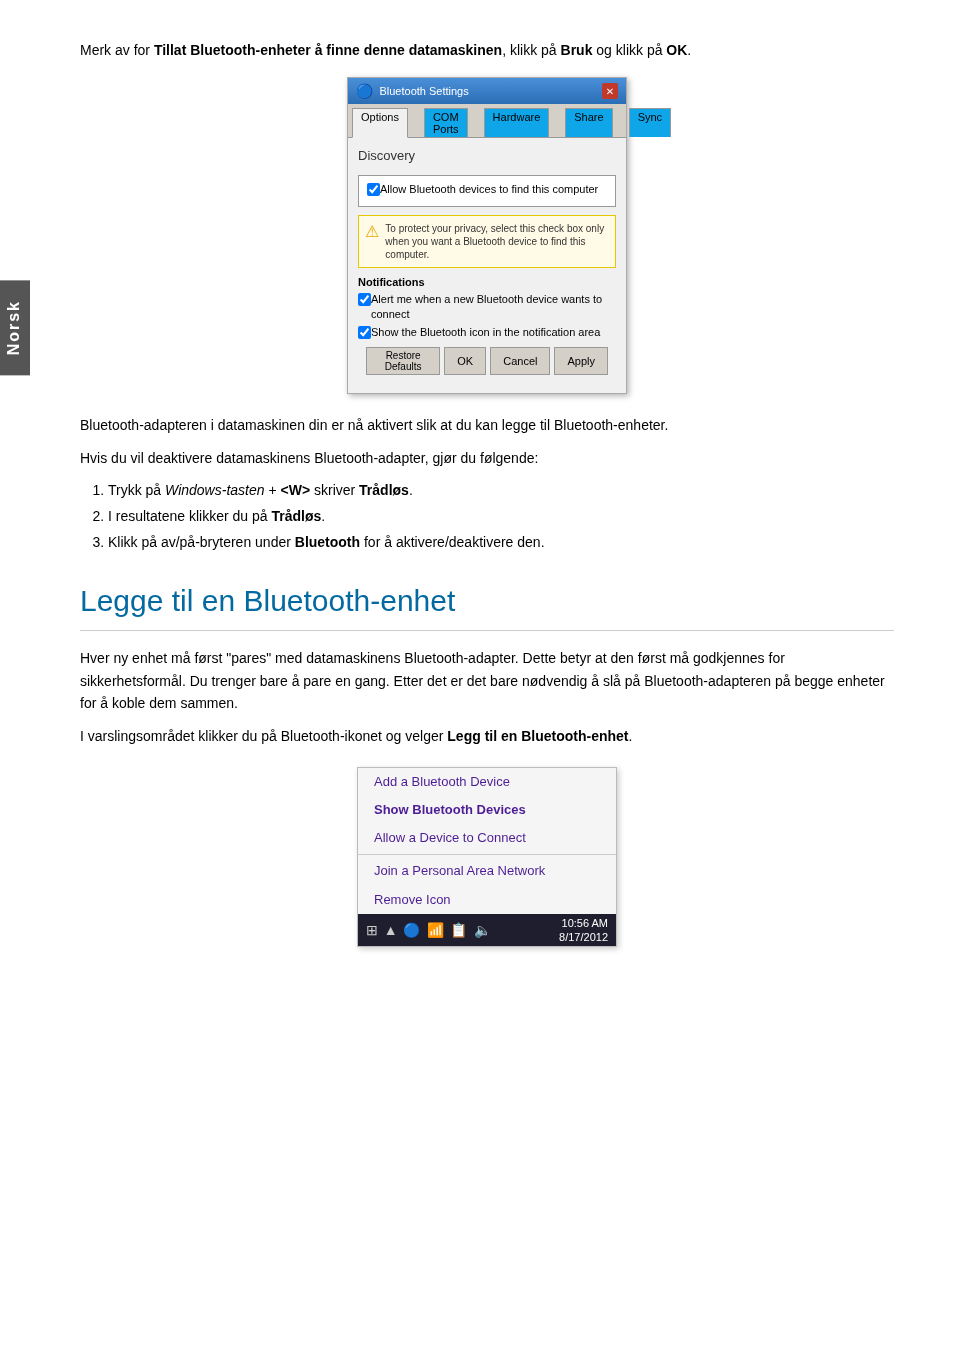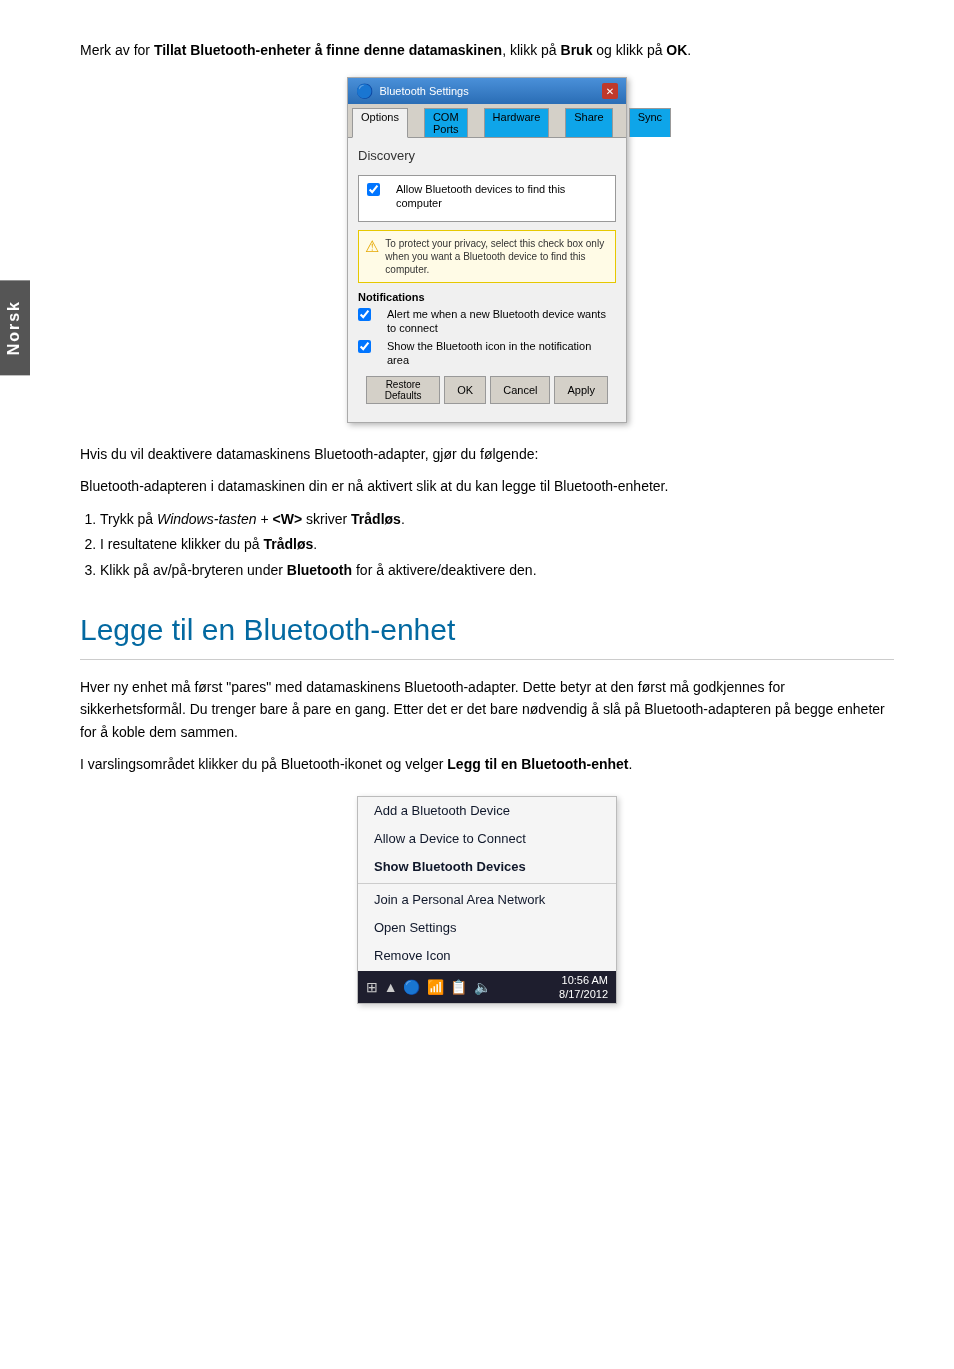--- a/index.html
+++ b/index.html
@@ -137,21 +137,21 @@
     .dialog-group-box {
       border: 1px solid #999;
       padding: 6px 8px;
       margin-bottom: 8px;
       background: #fff;
     }
 
     .checkbox-row {
       display: flex;
       align-items: flex-start;
-      gap: 16px;
+      gap: 0;
       margin-bottom: 4px;
     }
 
     .checkbox-row input[type="checkbox"] {
       margin-top: 1px;
     }
 
     .checkbox-row label {
       font-size: 11px;
       line-height: 1.3;
@@ -215,21 +215,21 @@
       font-size: 14px;
       line-height: 1.6;
       margin-bottom: 10px;
     }
 
     .body-text strong {
       font-weight: bold;
     }
 
     .numbered-list {
-      margin-left: 20px;
+      margin-left: 28px;
       margin-bottom: 12px;
     }
 
     .numbered-list li {
       font-size: 14px;
       line-height: 1.7;
       margin-bottom: 2px;
     }
 
     
@@ -253,21 +253,21 @@
       width: 260px;
       background: #f5f5f5;
       border: 1px solid #bbb;
       box-shadow: 2px 2px 6px rgba(0,0,0,0.2);
       font-size: 13px;
     }
 
     .context-menu-item {
       padding: 5px 16px;
       cursor: pointer;
-      color: #0f172a;
+      color: #4c1d95;
       line-height: 1.4;
     }
 
     .context-menu-item.bold-item {
       font-weight: bold;
     }
 
     .context-menu-separator {
       height: 1px;
       background: #ccc;
@@ -359,23 +359,23 @@
         <div class="dialog-footer">
           <button class="restore-defaults-btn">Restore Defaults</button>
           <button class="dialog-btn">OK</button>
           <button class="dialog-btn">Cancel</button>
           <button class="dialog-btn">Apply</button>
         </div>
       </div>
     </div>
   </div>
 
+  <p class="body-text">Bluetooth-adapteren i datamaskinen din er nå aktivert slik at du kan legge til Bluetooth-enheter.</p>
+
   <p class="body-text">Hvis du vil deaktivere datamaskinens Bluetooth-adapter, gjør du følgende:</p>
-
-  <p class="body-text">Bluetooth-adapteren i datamaskinen din er nå aktivert slik at du kan legge til Bluetooth-enheter.</p>
 
   <ol class="numbered-list">
     <li>
       Trykk på <em>Windows-tasten</em> + <strong>&lt;W&gt;</strong> skriver <strong>Trådløs</strong>.
     </li>
     <li>
       I resultatene klikker du på <strong>Trådløs</strong>.
     </li>
     <li>
       Klikk på av/på-bryteren under <strong>Bluetooth</strong> for å aktivere/deaktivere den.
@@ -386,25 +386,24 @@
 
   <p class="body-text">Hver ny enhet må først "pares" med datamaskinens Bluetooth-adapter. Dette betyr at den først må godkjennes for sikkerhetsformål. Du trenger bare å pare en gang. Etter det er det bare nødvendig å slå på Bluetooth-adapteren på begge enheter for å koble dem sammen.</p>
 
   <p class="body-text">
     <span>I varslingsområdet klikker du på Bluetooth-ikonet og velger </span><strong>Legg til en Bluetooth-enhet</strong><span>.</span>
   </p>
 
   <div class="context-menu-wrapper">
     <div class="context-menu">
       <div class="context-menu-item">Add a Bluetooth Device</div>
+      <div class="context-menu-item bold-item">Show Bluetooth Devices</div>
       <div class="context-menu-item">Allow a Device to Connect</div>
-      <div class="context-menu-item bold-item">Show Bluetooth Devices</div>
       <div class="context-menu-separator"></div>
       <div class="context-menu-item">Join a Personal Area Network</div>
-      <div class="context-menu-item">Open Settings</div>
       <div class="context-menu-item">Remove Icon</div>
 
       <div class="taskbar-row">
         <span class="taskbar-icon">⊞</span>
         <span class="taskbar-icon">▲</span>
         <span class="taskbar-icon">🔵</span>
         <span class="taskbar-icon">📶</span>
         <span class="taskbar-icon">📋</span>
         <span class="taskbar-icon">🔈</span>
         <div class="taskbar-time">

